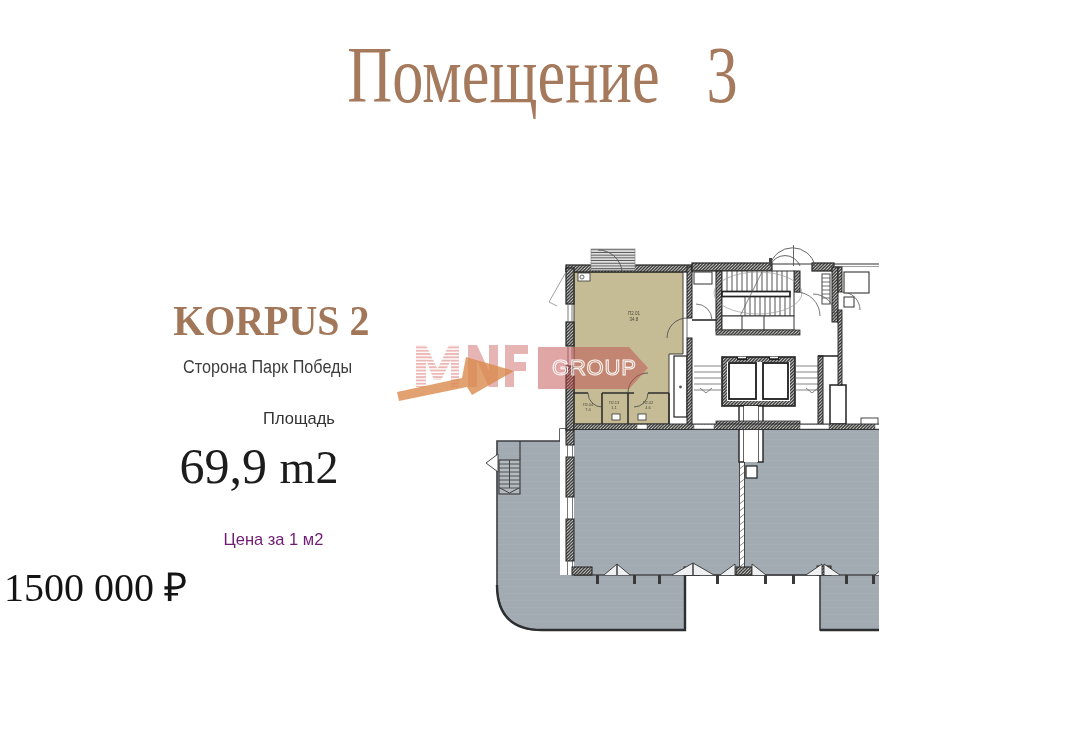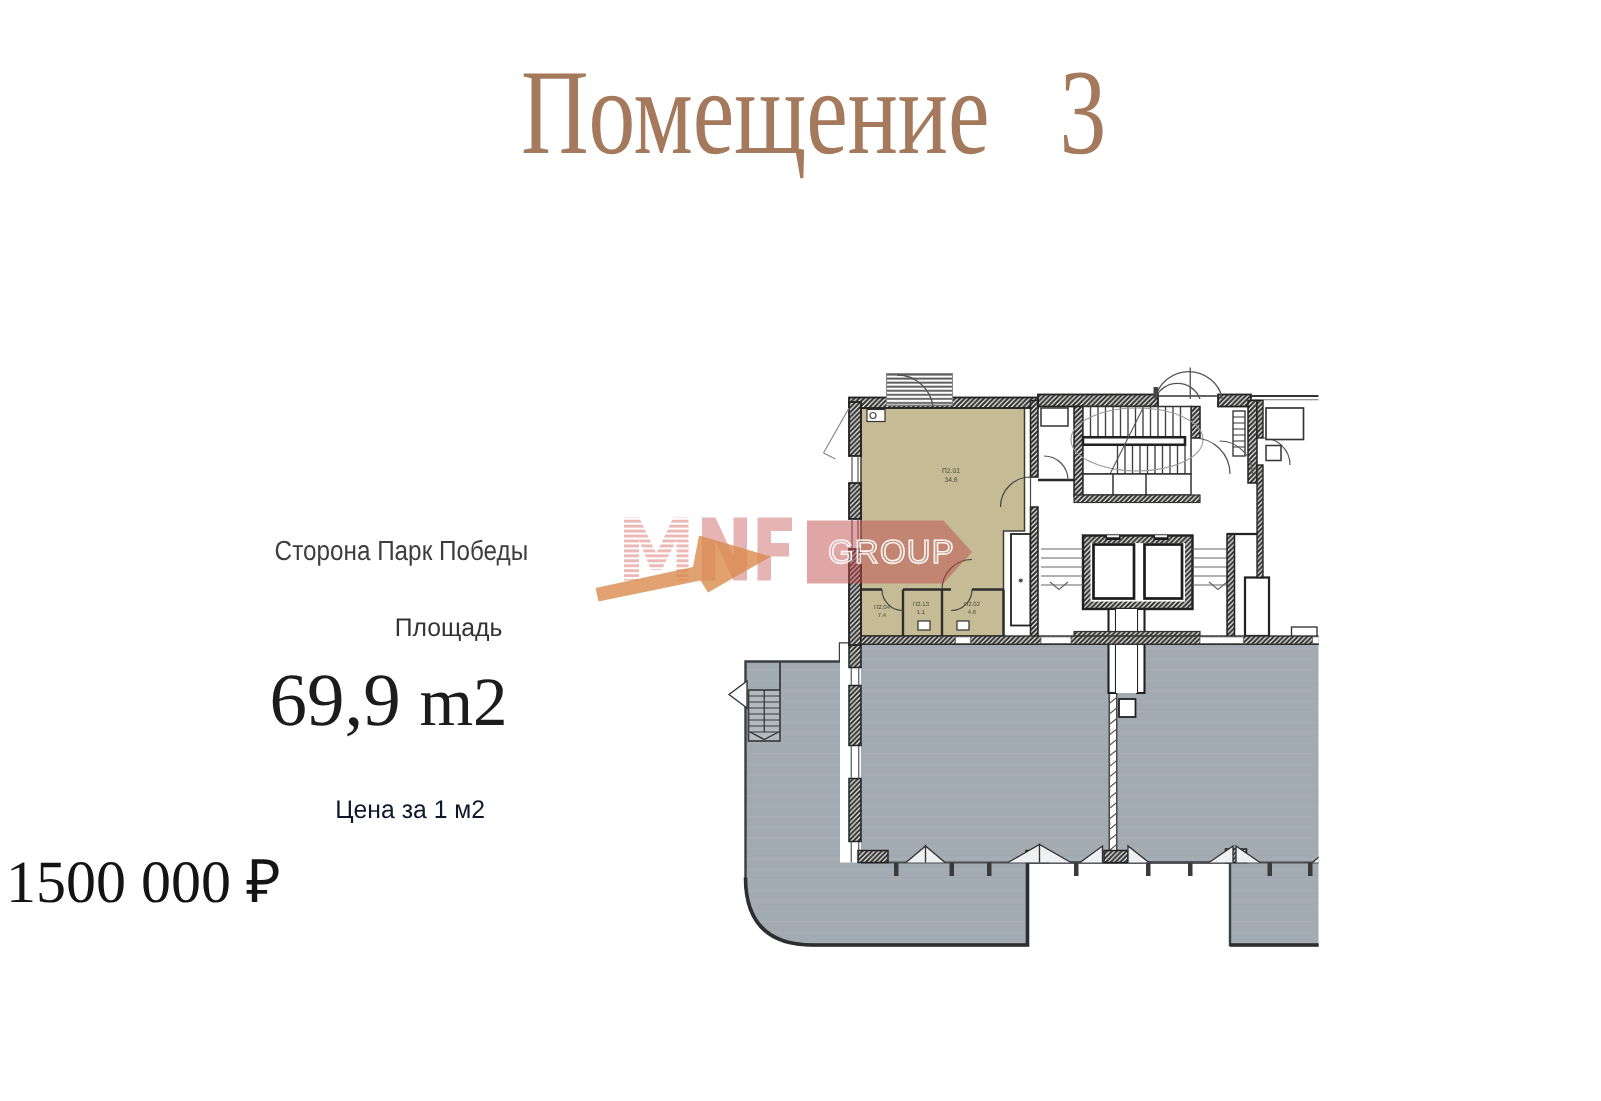--- a/index.html
+++ b/index.html
@@ -6,28 +6,29 @@
   #page{position:relative;width:879px;height:734px;background:#fff;overflow:hidden;
         font-family:"Liberation Sans", sans-serif;}
   .abs{position:absolute;}
 </style>
 </head>
 <body>
 <div id="page">
 
   <div class="abs" style="left:17px;top:29px;width:1050px;text-align:center;font-family:'Liberation Serif',serif;font-size:81px;color:#a5795c;"><span style="display:inline-block;transform:scaleX(0.77);">Помещение&nbsp;&nbsp;&nbsp;3</span></div>
 
+  <div class="abs" style="left:0;top:297px;width:542px;text-align:center;font-family:'Liberation Serif',serif;font-weight:bold;font-size:42px;color:#a27659;"><span style="display:inline-block;transform:scaleX(0.95);">KORPUS 2</span></div>
 
   <div class="abs" style="left:-3px;top:356px;width:542px;text-align:center;font-size:18.5px;color:#3d3d3d;"><span style="display:inline-block;transform:scaleX(0.875);">Сторона Парк Победы</span></div>
 
   <div class="abs" style="left:0;top:409px;width:542px;text-align:center;font-size:17px;color:#333;padding-left:28px;"><span style="display:inline-block;transform:scaleX(0.97);">Площадь</span></div>
 
   <div class="abs" style="left:-12px;top:437px;width:542px;text-align:center;font-family:'Liberation Serif',serif;font-size:50px;color:#1c1c1c;">69,9 <span style="font-size:46px;">m2</span></div>
 
-  <div class="abs" style="left:2px;top:530px;width:542px;text-align:center;font-size:17px;color:#0f172a;"><span style="display:inline-block;transform:scaleX(0.97);">Цена за 1 м2</span></div>
+  <div class="abs" style="left:2px;top:530px;width:542px;text-align:center;font-size:17px;color:#701a75;"><span style="display:inline-block;transform:scaleX(0.97);">Цена за 1 м2</span></div>
 
   <div class="abs" style="left:4px;top:558px;width:542px;text-align:left;font-family:'Liberation Serif',serif;font-size:40px;color:#141414;">1500 000 ₽</div>
 
   <svg class="abs" style="left:0;top:0;" width="1067" height="734" viewBox="0 0 1067 734">
     <defs>
       <pattern id="hatch" width="3.2" height="3.2" patternUnits="userSpaceOnUse">
         <rect width="3.2" height="3.2" fill="#ecebe9"></rect>
         <path d="M-1,4.2 L4.2,-1 M-1,1 L1,-1 M2.2,4.2 L4.2,2.2" stroke="#2b2b2b" stroke-width="1.35"></path>
       </pattern>
       <pattern id="hstripe" width="4" height="2.7" patternUnits="userSpaceOnUse">

